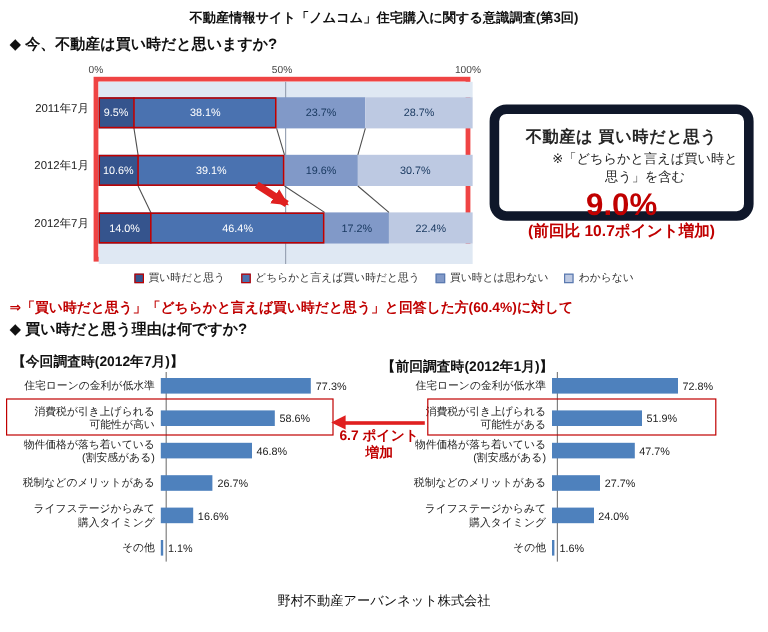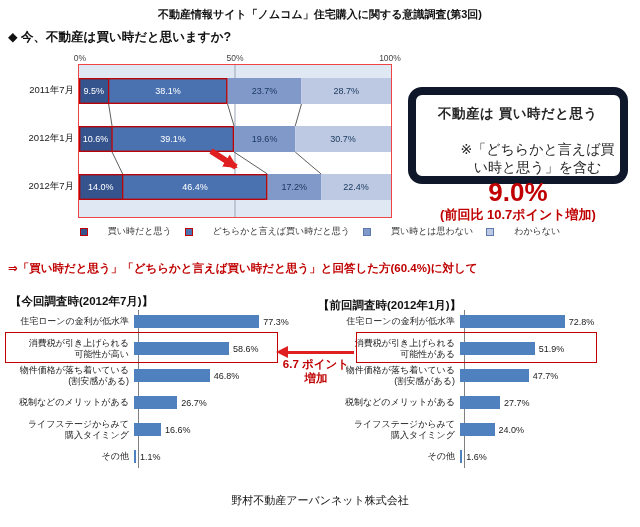--- a/index.html
+++ b/index.html
@@ -5,40 +5,40 @@
   * { margin:0; padding:0; box-sizing:border-box; }
   html,body { background:#fff; }
   body { font-family:"Liberation Sans","DejaVu Sans",sans-serif; color:#1a1a1a; }
   #page { position:relative; width:640px; height:524px; background:#fff; overflow:hidden; }
 
   .doc-title { position:absolute; top:7px; left:0; width:100%; text-align:center;
                font-size:11px; font-weight:bold; color:#111; }
   .q-heading { position:absolute; left:8px; font-size:12.5px; font-weight:bold; color:#111; }
   #q1-heading { top:29px; }
   #q2-heading { top:266px; }
-  .lead-red { position:absolute; left:8px; top:261px; font-size:11.5px; font-weight:bold; color:#c00000; }
+  .lead-red { position:absolute; left:8px; top:249px; font-size:11.5px; font-weight:bold; color:#c00000; }
 
   
   #stacked-ticks span { position:absolute; top:53px; transform:translateX(-50%);
                         font-size:8.5px; color:#444; }
   #stacked-plot-wrap { position:absolute; left:78px; top:64px; width:314px; height:154px;
-                       background:#fff; border:1px solid #ef4444; }
+                       background:#fff; border:4px solid #ef4444; }
   #stacked-labels div { position:absolute; left:4px; width:70px; text-align:right;
                         font-size:9.5px; color:#222; }
   #legend { position:absolute; left:40px; top:225px; width:560px; display:flex;
             justify-content:center; gap:13px; font-size:9px; color:#333; }
-  .legend-item { display:flex; align-items:center; gap:20px; white-space:nowrap;text-align:right; }
+  .legend-item { display:flex; align-items:center; gap:4px; white-space:nowrap;text-align:right; }
   .legend-swatch { width:8px; height:8px; display:inline-block; }
 
   
   #callout { position:absolute; left:408px; top:87px; width:220px; height:97px;
              border:8px solid #0f172a; border-radius:14px; background:#fff;
              text-align:center; padding-top:10px; }
   #callout .c-title { font-size:13.5px; font-weight:bold; color:#262626; letter-spacing:.5px; }
-  #callout .c-note  { font-size:14px; color:#262626; margin-top:18px;padding-left:39px; }
+  #callout .c-note  { font-size:11px; color:#262626; margin-top:2px;padding-left:39px; }
   #callout .c-value { font-size:26px; font-weight:bold; color:#c00000; line-height:1.05; margin-top:2px; }
   #callout .c-delta { font-size:13px; font-weight:bold; color:#c00000; }
 
   
   .bar-chart-title { position:absolute; font-size:11.5px; font-weight:bold; color:#111; }
   #chart-left-title  { left:10px;  top:294px; }
   #chart-right-title { left:318px; top:298px; }
   .bar-chart { position:absolute; top:308px; height:164px; }
   #chart-left  { left:8px;   width:302px; }
   #chart-right { left:320px; width:316px; }
@@ -156,20 +156,21 @@
     </div>
 
   <div id="callout">
     <div class="c-title">不動産は 買い時だと思う</div>
     <div class="c-note">※「どちらかと言えば買い時と思う」を含む</div>
     <div class="c-value">9.0%</div>
     <div class="c-delta">(前回比 10.7ポイント増加)</div>
   </div>
 
   <div class="lead-red">⇒「買い時だと思う」「どちらかと言えば買い時だと思う」と回答した方(60.4%)に対して</div>
+  <div class="q-heading" id="q2-heading">◆ 買い時だと思う理由は何ですか?</div>
 
   <div class="bar-chart-title" id="chart-left-title">【今回調査時(2012年7月)】</div>
   <div class="bar-chart-title" id="chart-right-title">【前回調査時(2012年1月)】</div>
 
   <div class="bar-chart" id="chart-left">
     <div class="axis-line"></div>
     <div class="bar-rows">
         <div class="bar-row">
           <div class="bar-label">住宅ローンの金利が低水準</div>
           <div class="bar-track">

